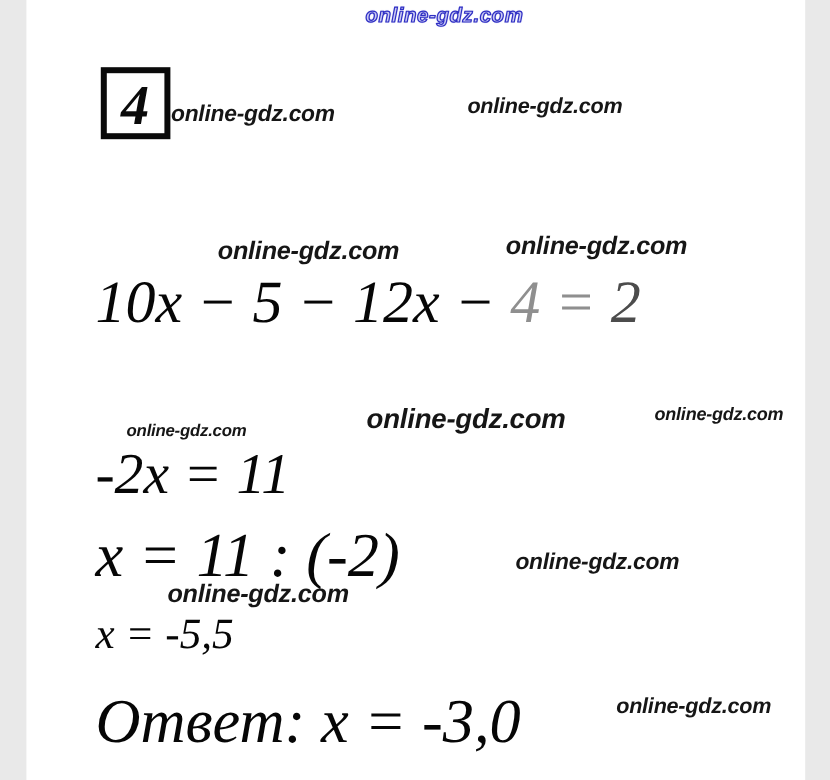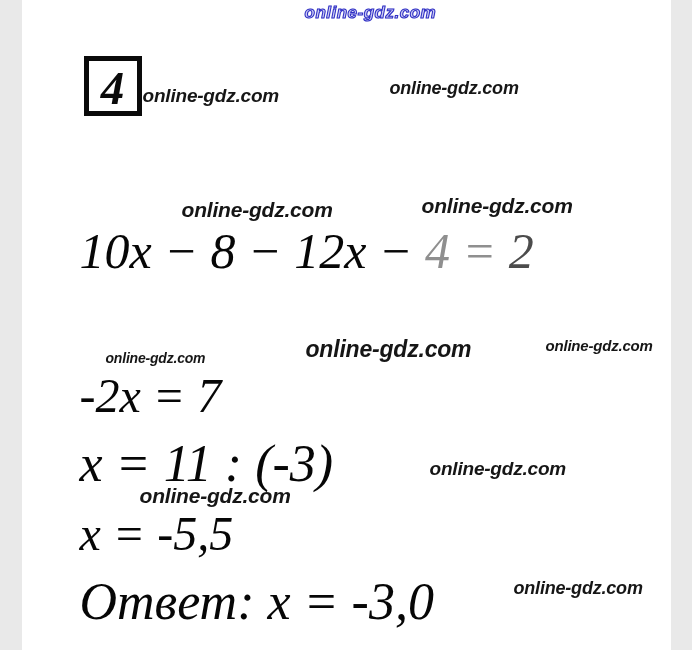--- a/index.html
+++ b/index.html
@@ -63,21 +63,21 @@
     font-family:"Liberation Serif",serif;
     color:#060606;
     white-space:nowrap;
     line-height:1;
   }
   .eq-1{left:58px;top:150px;font-size:56px;}
   .eq-2{left:58px;top:226px;font-size:50px;}
   .eq-3{left:58px;top:294px;font-size:50px;}
   .eq-4{left:58px;top:372px;font-size:48px;}
   .eq-5{left:58px;top:438px;font-size:52px;}
-  .eq-6{left:58px;top:510px;font-size:48px;}
+  .eq-6{left:58px;top:510px;font-size:36px;}
   .eq-7{left:58px;top:576px;font-size:52px;}
 
   .faded{color:#8f8f8f;}
   .faded-plus{color:#9a9a9a;}
   .half-faded{color:#6e6e6e;}
   .dark-mixed{color:#4c4c4c;}
 </style>
 </head>
 <body>
 
@@ -90,31 +90,31 @@
   </div>
 
   <div class="wm wm-after-number">online-gdz.com</div>
   <div class="wm wm-header-right">online-gdz.com</div>
 
 
   <div class="wm wm-under-eq1-left">online-gdz.com</div>
   <div class="wm wm-under-eq1-right">online-gdz.com</div>
 
   <div class="eq eq-2">
-    <span>10x − 8 − 12x − </span><span class="faded">4</span><span class="faded"> = </span><span class="dark-mixed">2</span>
+    <span>10x − 5 − 12x − </span><span class="faded">4</span><span class="faded"> = </span><span class="dark-mixed">2</span>
   </div>
 
 
   <div class="wm wm-mid-left">online-gdz.com</div>
   <div class="wm wm-mid-center">online-gdz.com</div>
   <div class="wm wm-mid-right">online-gdz.com</div>
 
-  <div class="eq eq-4">-2x = 7</div>
+  <div class="eq eq-4">-2x = 11</div>
 
-  <div class="eq eq-5">x = 11 : (-3)</div>
+  <div class="eq eq-5">x = 11 : (-2)</div>
 
   <div class="wm wm-right-eq5">online-gdz.com</div>
   <div class="wm wm-under-eq5">online-gdz.com</div>
 
   <div class="eq eq-6">x = -5,5</div>
 
   <div class="eq eq-7">Ответ: x = -3,0</div>
 
   <div class="wm wm-right-answer">online-gdz.com</div>
 

